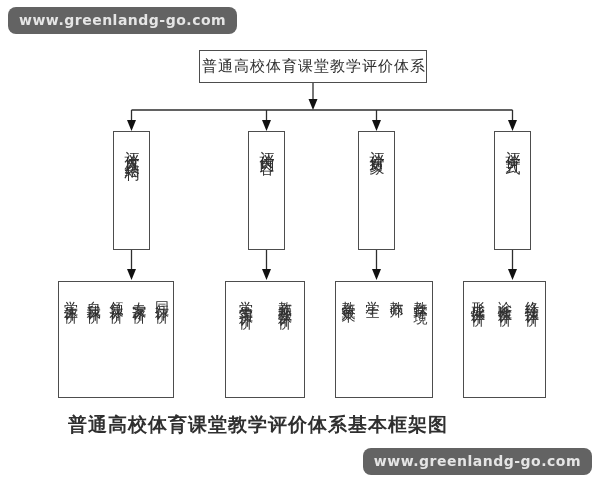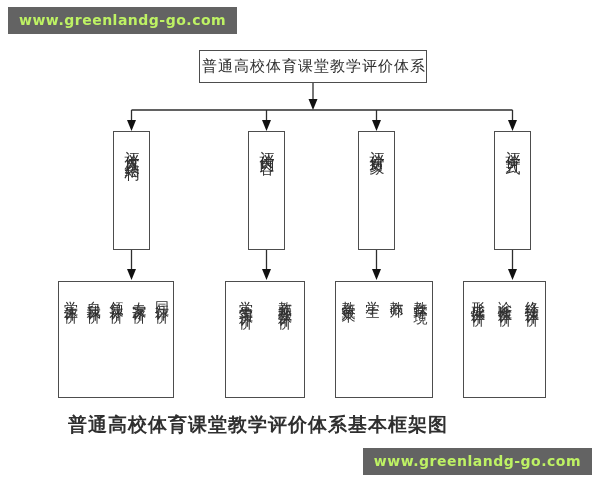--- a/index.html
+++ b/index.html
@@ -4,24 +4,24 @@
 <style>
   html, body { margin: 0; padding: 0; }
   body { width: 600px; height: 480px; background: #ffffff; }
   .canvas {
     position: relative; width: 600px; height: 480px;
     background: #ffffff; overflow: hidden;
     font-family: "Liberation Serif", "DejaVu Serif", serif;
     color: #2f2f2f;
   }
   .watermark {
-    position: absolute; background: #636363; color: #bef264;
+    position: absolute; background: #636363; color: #e5e5e5;
     font-family: "DejaVu Sans", "Liberation Sans", sans-serif;
     font-weight: bold; font-size: 14px; letter-spacing: 0.5px;
-    padding: 5px 11px; line-height: 1.2; white-space: nowrap;
+    padding: 5px 11px; line-height: 1.2; white-space: nowrap; border-radius: 8px;
   }
   .wm-top { left: 8px; top: 7px; }
   .wm-bottom { right: 8px; bottom: 5px; }
 
   .root-box {
     position: absolute; left: 199px; top: 50px; width: 228px; height: 33px;
     border: 1.5px solid #4d4d4d; box-sizing: border-box;
     display: flex; align-items: center; justify-content: flex-end;
     font-size: 15px; letter-spacing: 1px; white-space: nowrap;
   }

